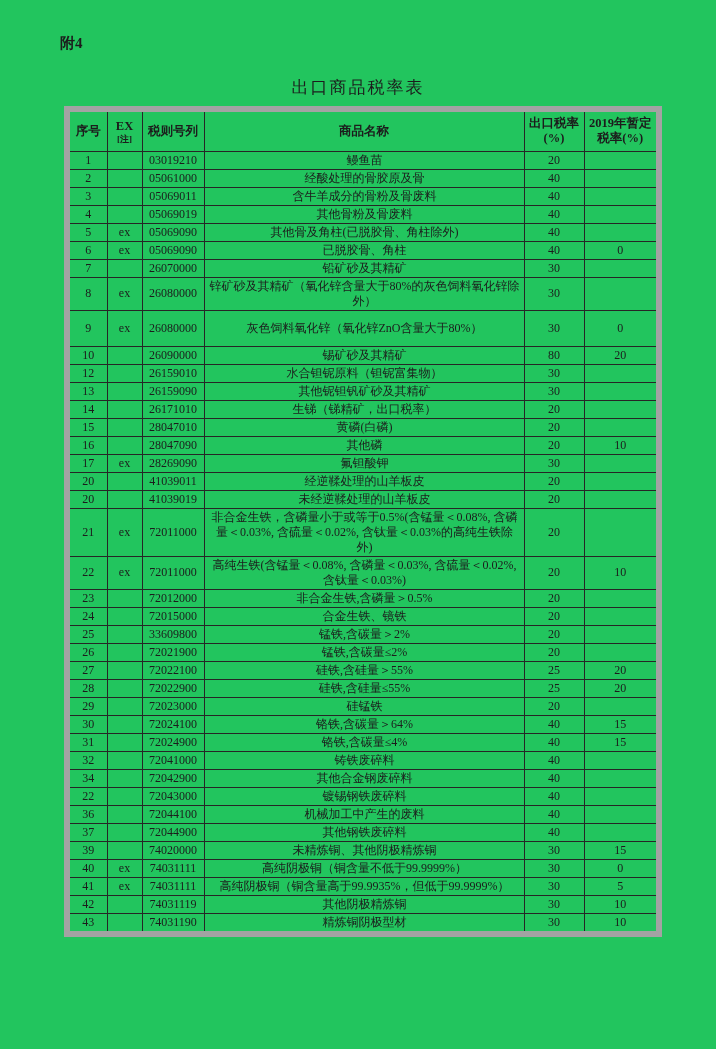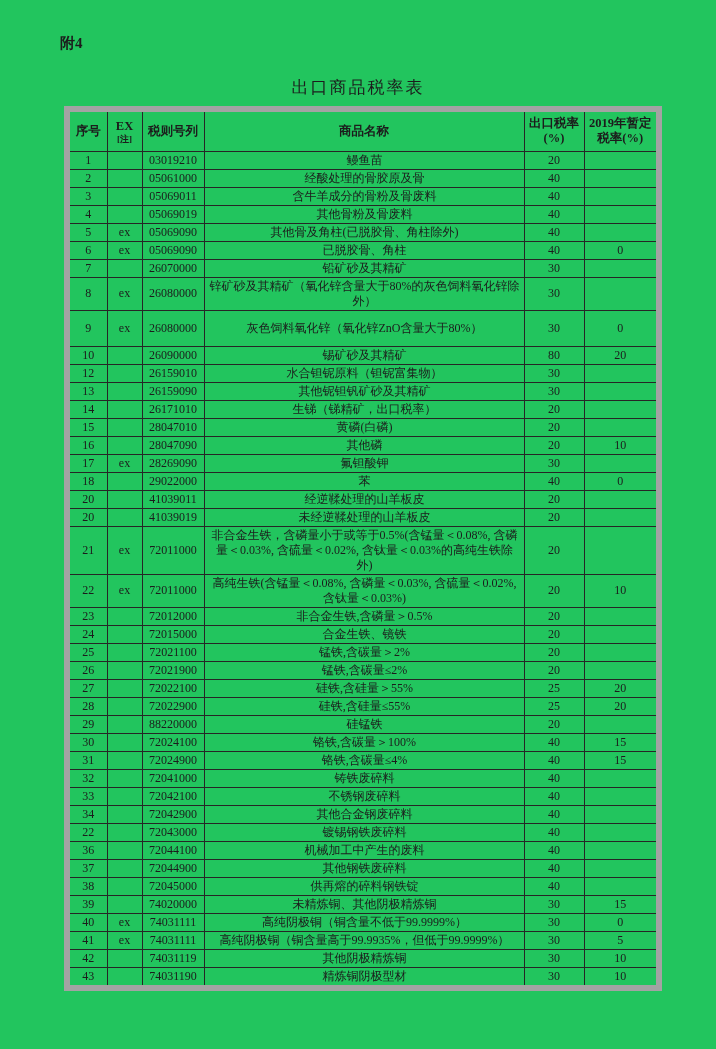--- a/index.html
+++ b/index.html
@@ -251,28 +251,20 @@
         </tr>
         <tr>
           <td>17</td>
           <td>ex</td>
           <td>28269090</td>
           <td class="name-cell">氟钽酸钾</td>
           <td>30</td>
           <td></td>
         </tr>
         <tr>
-          <td>18</td>
-          <td></td>
-          <td>29022000</td>
-          <td class="name-cell">苯</td>
-          <td>40</td>
-          <td>0</td>
-        </tr>
-        <tr>
           <td>20</td>
           <td></td>
           <td>41039011</td>
           <td class="name-cell">经逆鞣处理的山羊板皮</td>
           <td>20</td>
           <td></td>
         </tr>
         <tr>
           <td>20</td>
           <td></td>
@@ -309,21 +301,21 @@
           <td>24</td>
           <td></td>
           <td>72015000</td>
           <td class="name-cell">合金生铁、镜铁</td>
           <td>20</td>
           <td></td>
         </tr>
         <tr>
           <td>25</td>
           <td></td>
-          <td>72021100</td>
+          <td>33609800</td>
           <td class="name-cell">锰铁,含碳量＞2%</td>
           <td>20</td>
           <td></td>
         </tr>
         <tr>
           <td>26</td>
           <td></td>
           <td>72021900</td>
           <td class="name-cell">锰铁,含碳量≤2%</td>
           <td>20</td>
@@ -341,58 +333,50 @@
           <td>28</td>
           <td></td>
           <td>72022900</td>
           <td class="name-cell">硅铁,含硅量≤55%</td>
           <td>25</td>
           <td>20</td>
         </tr>
         <tr>
           <td>29</td>
           <td></td>
-          <td>88220000</td>
+          <td>72023000</td>
           <td class="name-cell">硅锰铁</td>
           <td>20</td>
           <td></td>
         </tr>
         <tr>
           <td>30</td>
           <td></td>
           <td>72024100</td>
-          <td class="name-cell">铬铁,含碳量＞100%</td>
+          <td class="name-cell">铬铁,含碳量＞64%</td>
           <td>40</td>
           <td>15</td>
         </tr>
         <tr>
           <td>31</td>
           <td></td>
           <td>72024900</td>
           <td class="name-cell">铬铁,含碳量≤4%</td>
           <td>40</td>
           <td>15</td>
         </tr>
         <tr>
           <td>32</td>
           <td></td>
           <td>72041000</td>
           <td class="name-cell">铸铁废碎料</td>
           <td>40</td>
           <td></td>
         </tr>
         <tr>
-          <td>33</td>
-          <td></td>
-          <td>72042100</td>
-          <td class="name-cell">不锈钢废碎料</td>
-          <td>40</td>
-          <td></td>
-        </tr>
-        <tr>
           <td>34</td>
           <td></td>
           <td>72042900</td>
           <td class="name-cell">其他合金钢废碎料</td>
           <td>40</td>
           <td></td>
         </tr>
         <tr>
           <td>22</td>
           <td></td>
@@ -411,28 +395,20 @@
         </tr>
         <tr>
           <td>37</td>
           <td></td>
           <td>72044900</td>
           <td class="name-cell">其他钢铁废碎料</td>
           <td>40</td>
           <td></td>
         </tr>
         <tr>
-          <td>38</td>
-          <td></td>
-          <td>72045000</td>
-          <td class="name-cell">供再熔的碎料钢铁锭</td>
-          <td>40</td>
-          <td></td>
-        </tr>
-        <tr>
           <td>39</td>
           <td></td>
           <td>74020000</td>
           <td class="name-cell">未精炼铜、其他阴极精炼铜</td>
           <td>30</td>
           <td>15</td>
         </tr>
         <tr>
           <td>40</td>
           <td>ex</td>

